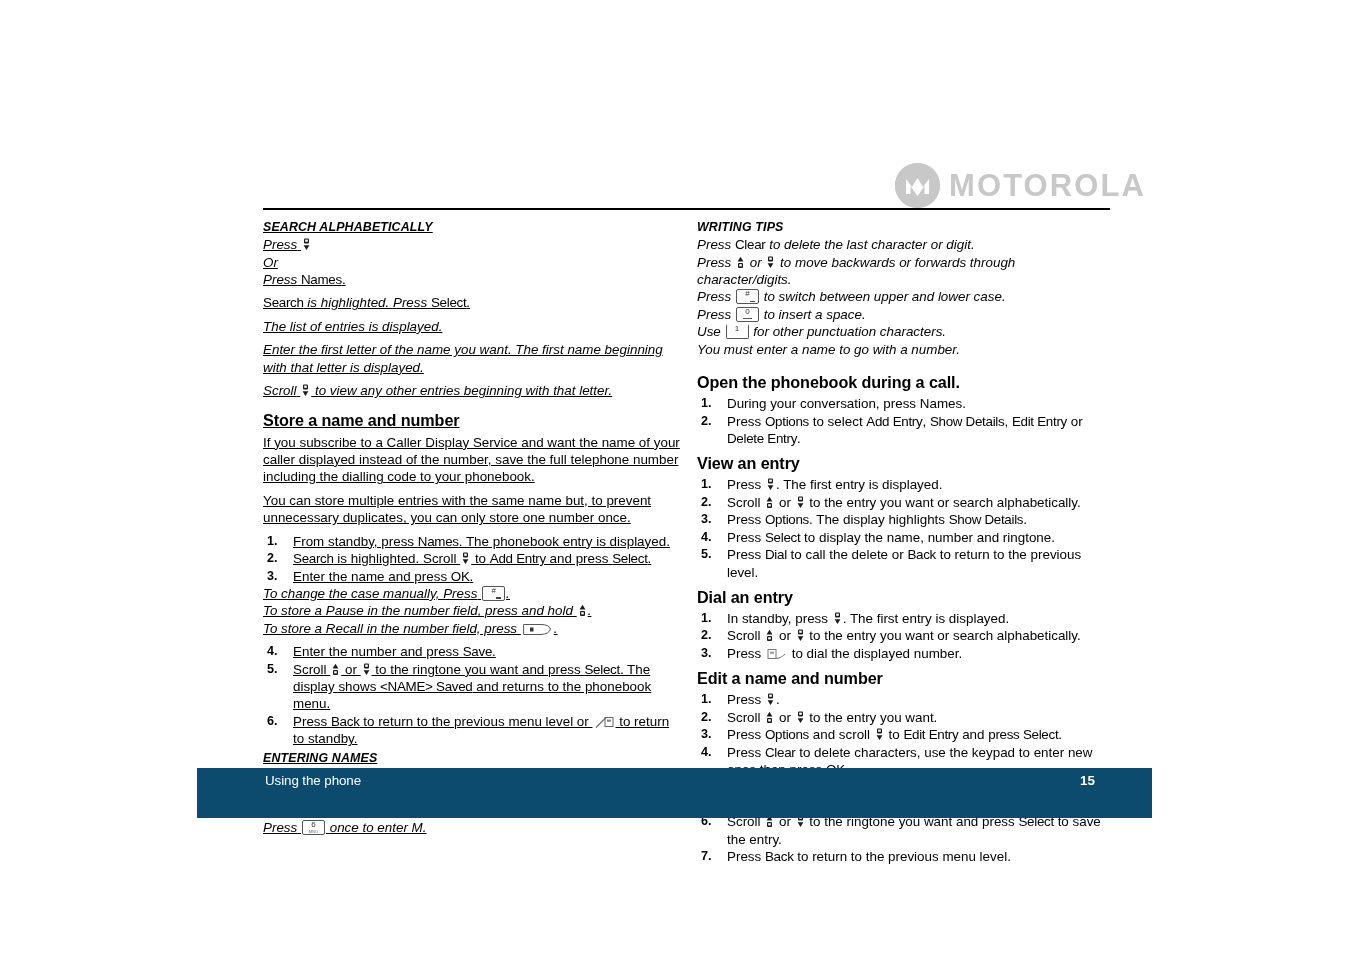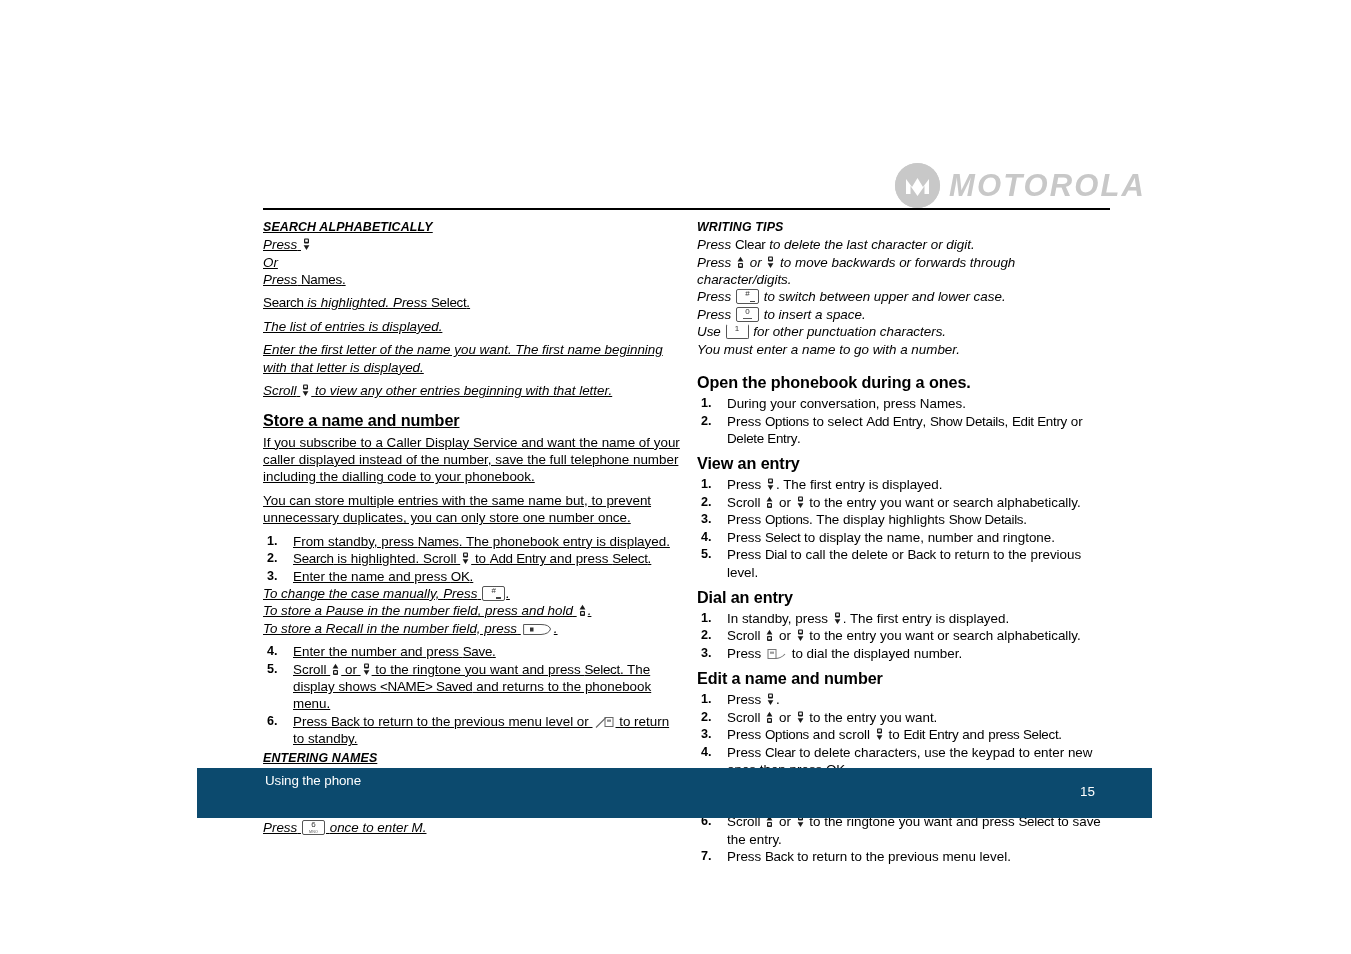--- a/index.html
+++ b/index.html
@@ -37,21 +37,20 @@
     height: 45px;
     border-radius: 50%;
     background: #c8c8c8;
     position: relative;
     flex: none;
   }
   .logo-mark svg { position: absolute; left: 0; top: 0; }
   .logo-word {
     font-family: "Liberation Sans", sans-serif;
     font-weight: bold;
-    font-style: italic;
     font-size: 31px;
     letter-spacing: 2.1px;
     color: #c8c8c8;
     line-height: 1;
   }
 
   
   .top-rule {
     position: absolute;
     left: 263px;
@@ -214,25 +213,26 @@
     top: 5px;
     color: #ffffff;
     font-size: 13.4px;
     font-family: "Liberation Sans Narrow", "Liberation Sans", sans-serif;
     font-stretch: condensed;
     letter-spacing: -0.1px;
   }
   .footer-page {
     position: absolute;
     right: 57px;
-    top: 16px;
+    top: 5px;
     color: #ffffff;
     font-size: 13.4px;
     font-family: "Liberation Sans Narrow", "Liberation Sans", sans-serif;
     font-stretch: condensed;
+    font-weight: bold;
   }
 </style>
 </head>
 <body>
 
 <div class="page">
 
   <div class="logo-wrap">
     <div class="logo-mark">
       <svg width="45" height="45" viewBox="0 0 45 45">
@@ -392,21 +392,21 @@
       <span>to insert a space.</span></div>
 
     <div class="ital"><span>Use</span>
       <span class="key key-open"><span class="k-num">1</span></span>
       <span>for other punctuation characters.</span></div>
 
     <div class="ital">You must enter a name to go with a number.</div>
 
     <div class="gap-l"></div>
 
-    <h2 class="head">Open the phonebook during a ones.</h2>
+    <h2 class="head">Open the phonebook during a call.</h2>
 
     <div style="height:2px"></div>
 
     <ol class="steps">
       <li>During your conversation, press Names.</li>
       <li><span>Press </span><span class="ui">Options</span><span> to select </span><span class="ui">Add Entry</span><span>, </span><span class="ui">Show Details</span><span>, </span><span class="ui">Edit Entry</span><span> or </span><span class="ui">Delete Entry</span><span>.</span></li>
     </ol>
 
     <div class="gap-s"></div>
 

